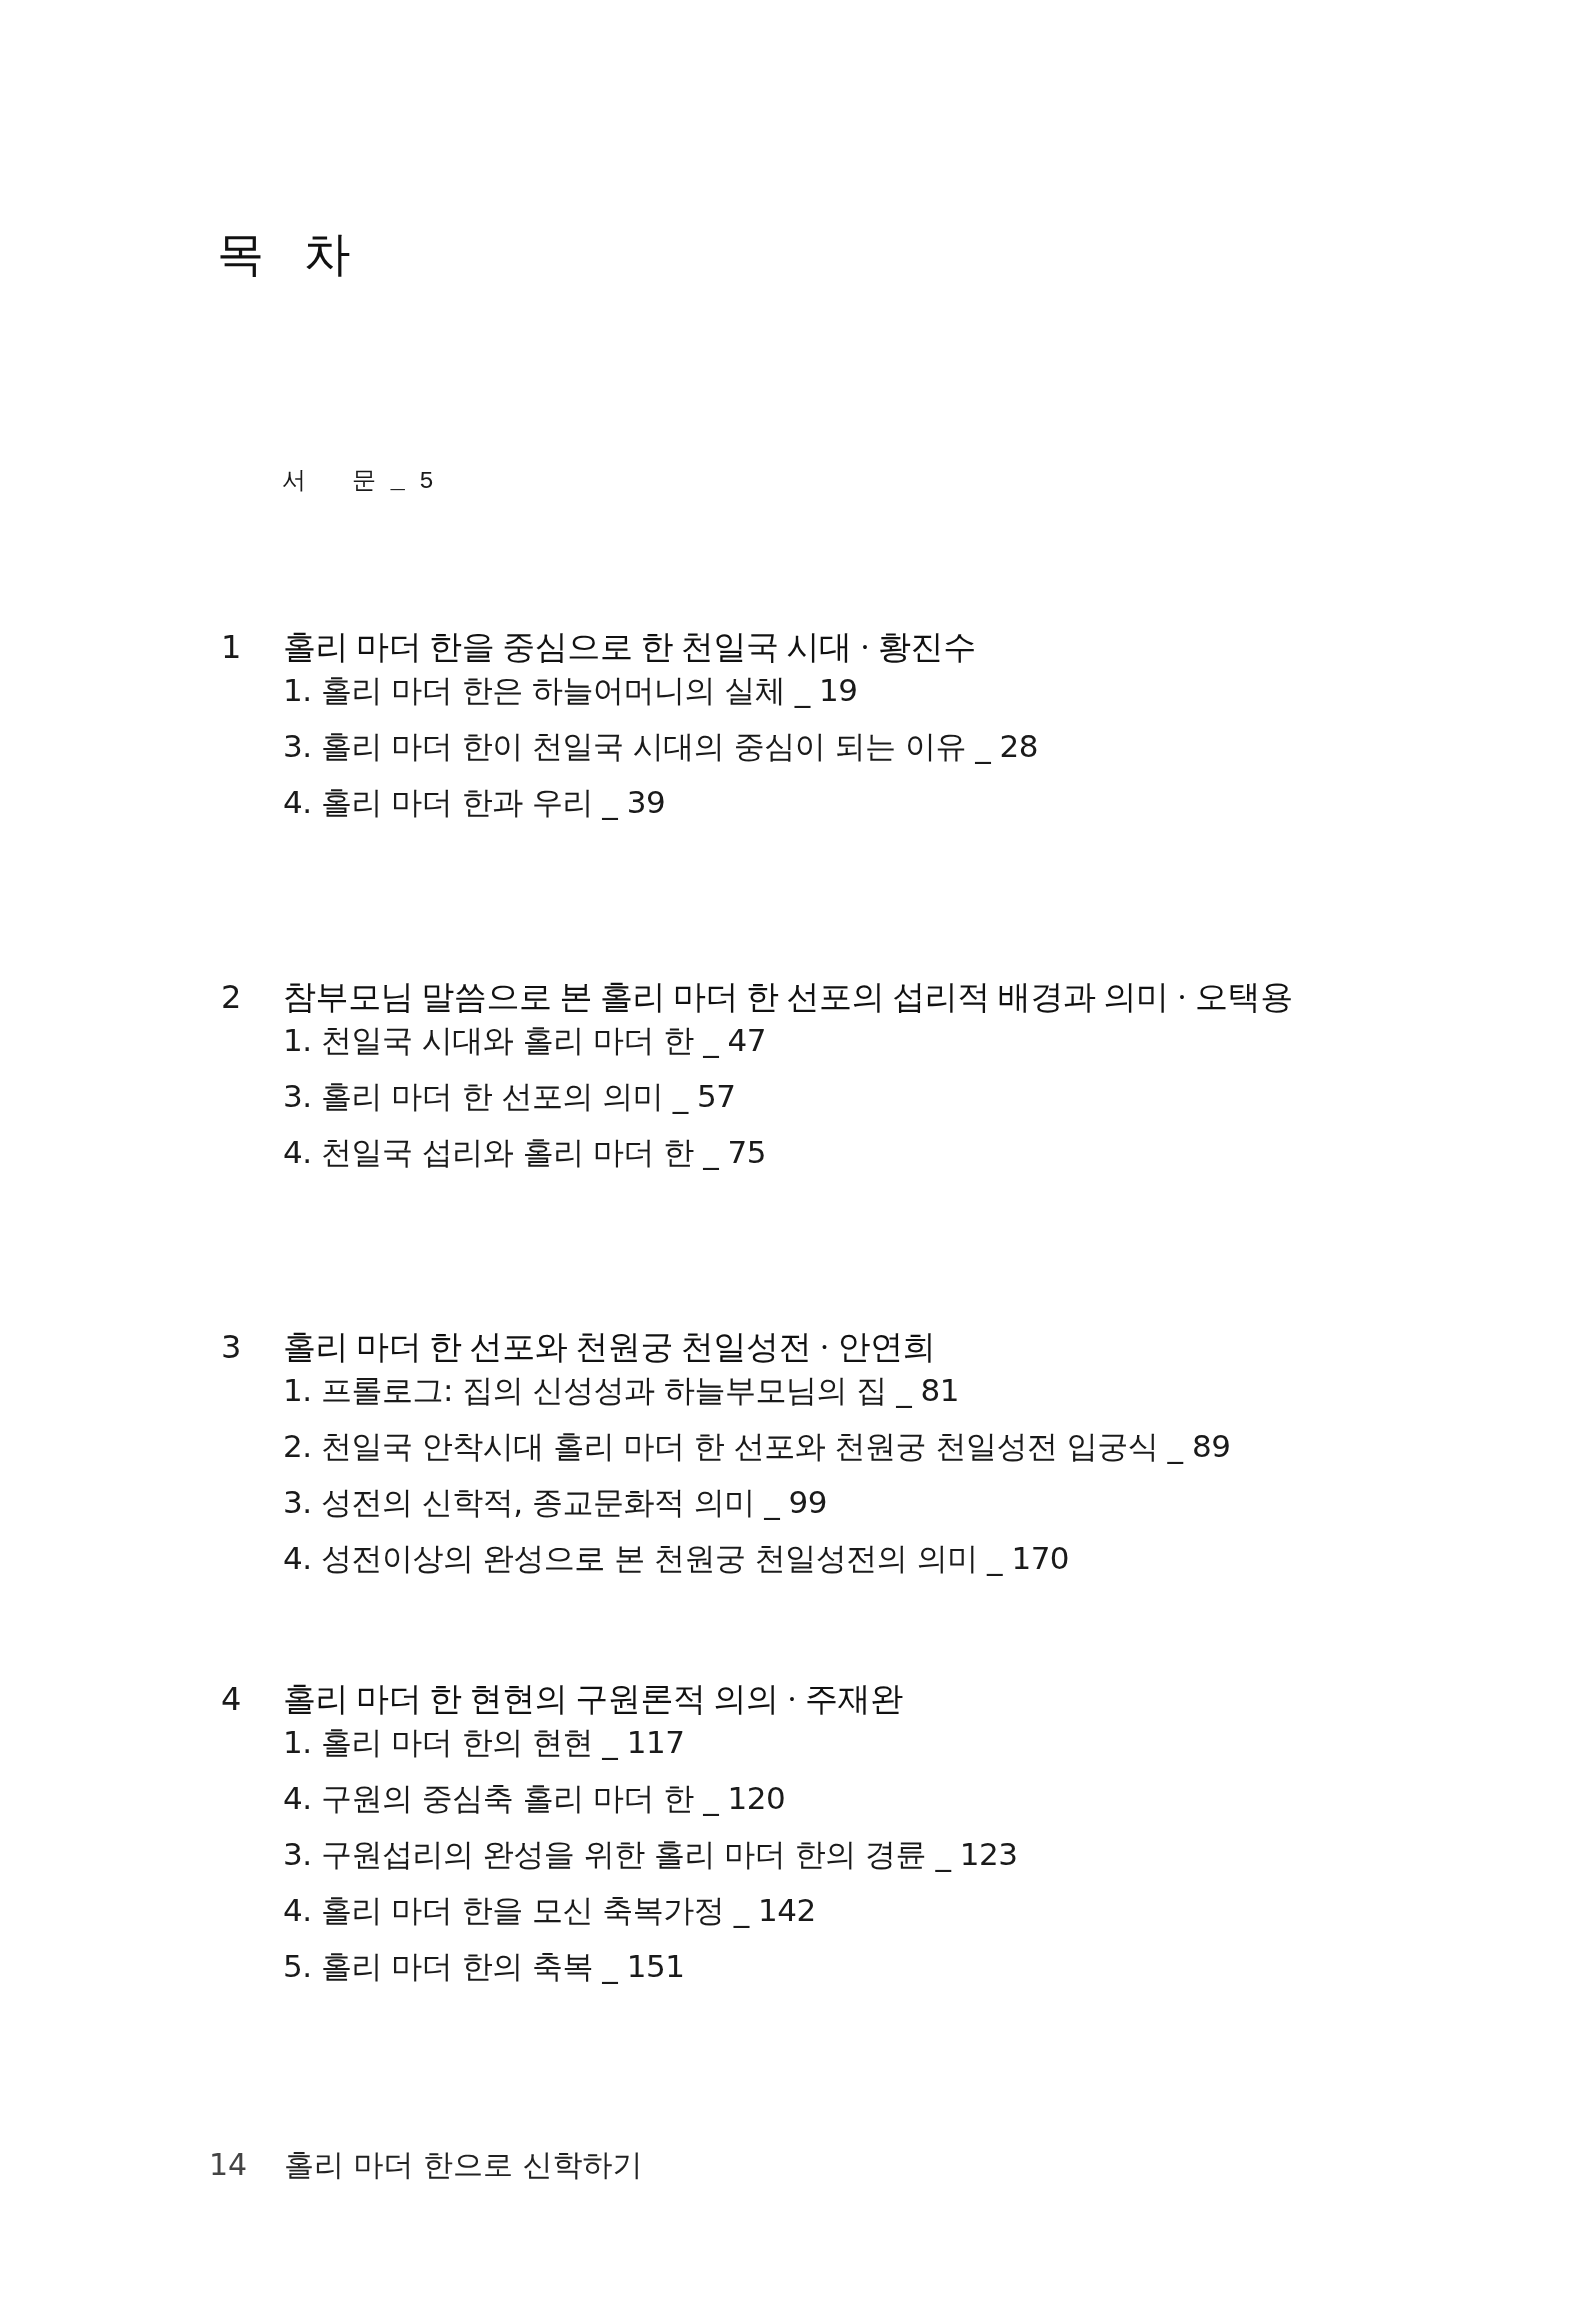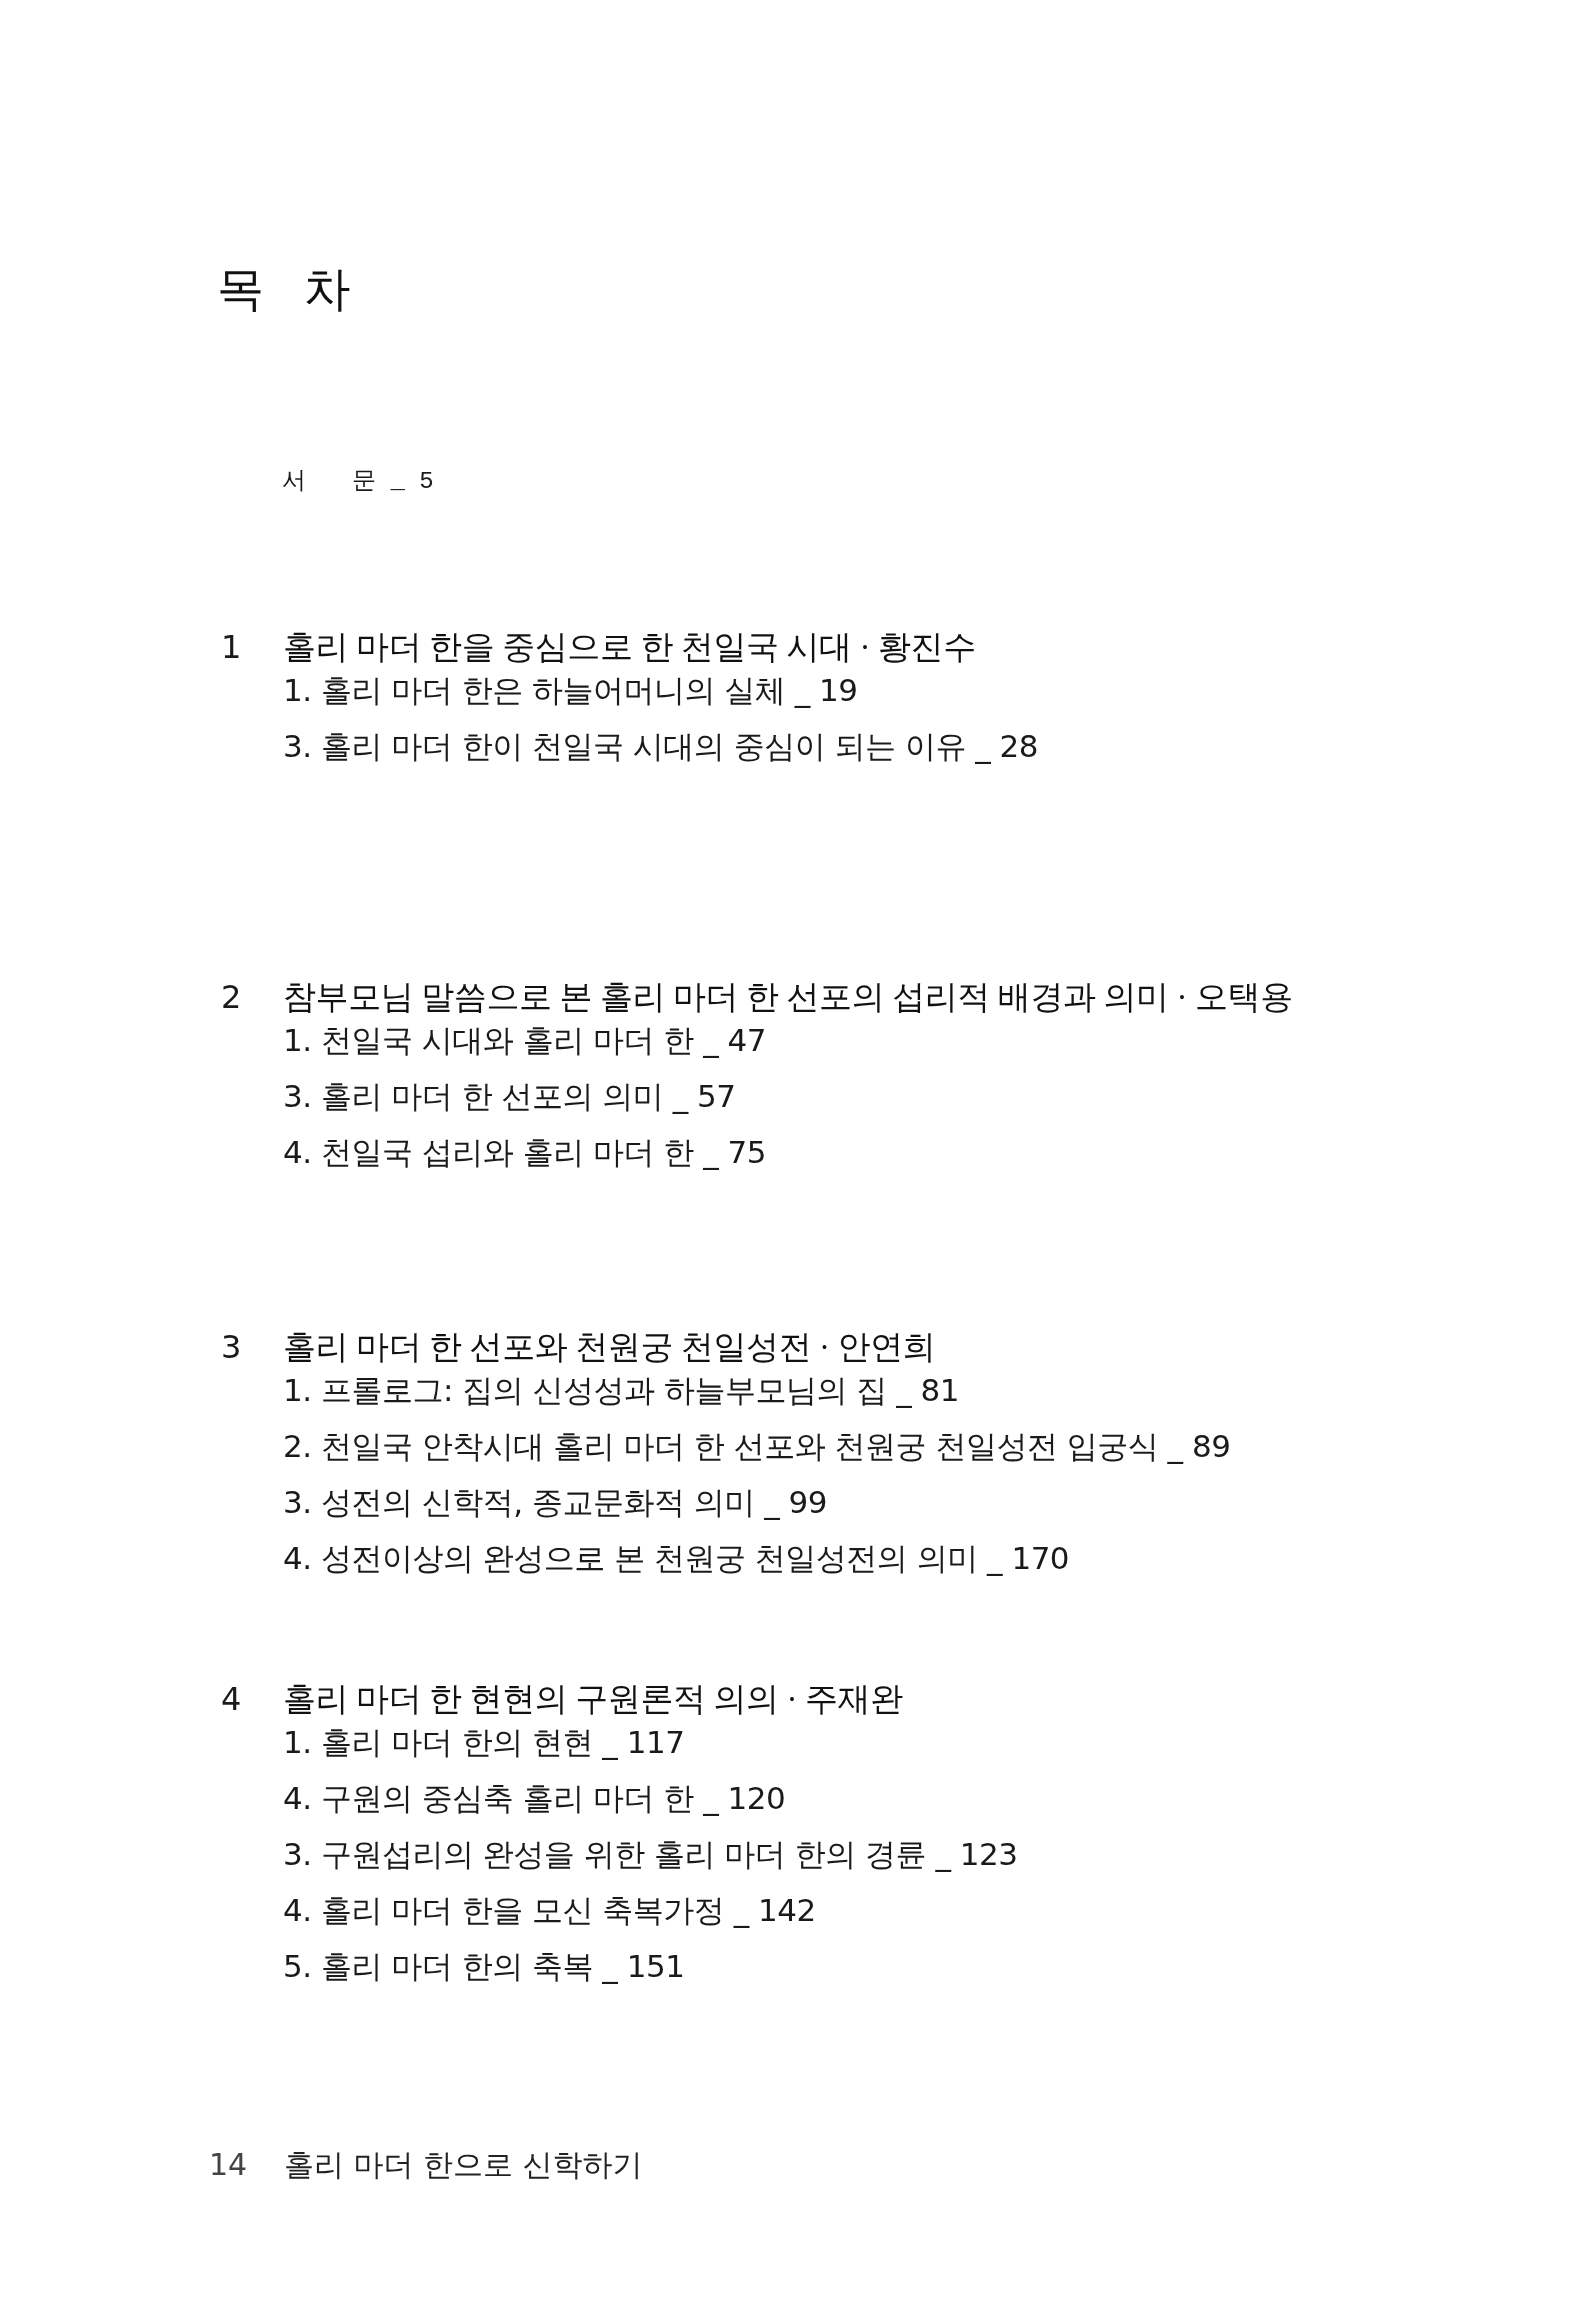--- a/index.html
+++ b/index.html
@@ -1,21 +1,21 @@
 <!DOCTYPE html>
 <html style="font-size:14px"><head>
 <meta charset="utf-8">
 <style>
   html, body { margin: 0; padding: 0; background: #ffffff; }
   body { width: 1573px; height: 2319px; position: relative; overflow: hidden; color: #1a1a1a; }
   .page { position: absolute; left: 0; top: 0; width: 1573px; height: 2319px; }
   .title {
     position: absolute; left: 217px; top: 223px;
     font-family: "DejaVu Sans", "Liberation Sans", sans-serif;
-    font-size: 47px; line-height: 61px; letter-spacing: 12.3px; color: #111; margin-top: 35px;
+    font-size: 47px; line-height: 61px; letter-spacing: 12.3px; color: #111;
   }
   .preface {
     position: absolute; left: 282px; top: 460px;
     font-family: Liberation Mono, monospace;
     font-size: 24px; line-height: 44px; color: #1a1a1a;
   }
   .preface .gap { display: inline-block; width: 46px; }
   .section { position: absolute; left: 0; width: 1573px; }
   .sec-num {
     position: absolute; left: 221px; top: 0;
@@ -53,20 +53,21 @@
   <div class="preface">
     <span>서</span><span class="gap"></span><span>문</span><span style="white-space:pre"> _ </span><span>5</span>
   </div>
 
   <div class="section" style="top:624px;">
     <div class="sec-num">1</div>
     <div class="sec-title">홀리 마더 한을 중심으로 한 천일국 시대 · 황진수</div>
     <div class="items">
       <div class="item">1. 홀리 마더 한은 하늘어머니의 실체 _ 19</div>
       <div class="item">3. 홀리 마더 한이 천일국 시대의 중심이 되는 이유 _ 28</div>
+      <div class="item">4. 홀리 마더 한과 우리 _ 39</div>
     </div>
   </div>
 
   <div class="section" style="top:974px;">
     <div class="sec-num">2</div>
     <div class="sec-title">참부모님 말씀으로 본 홀리 마더 한 선포의 섭리적 배경과 의미 · 오택용</div>
     <div class="items">
       <div class="item">1. 천일국 시대와 홀리 마더 한 _ 47</div>
       <div class="item">3. 홀리 마더 한 선포의 의미 _ 57</div>
       <div class="item">4. 천일국 섭리와 홀리 마더 한 _ 75</div>

